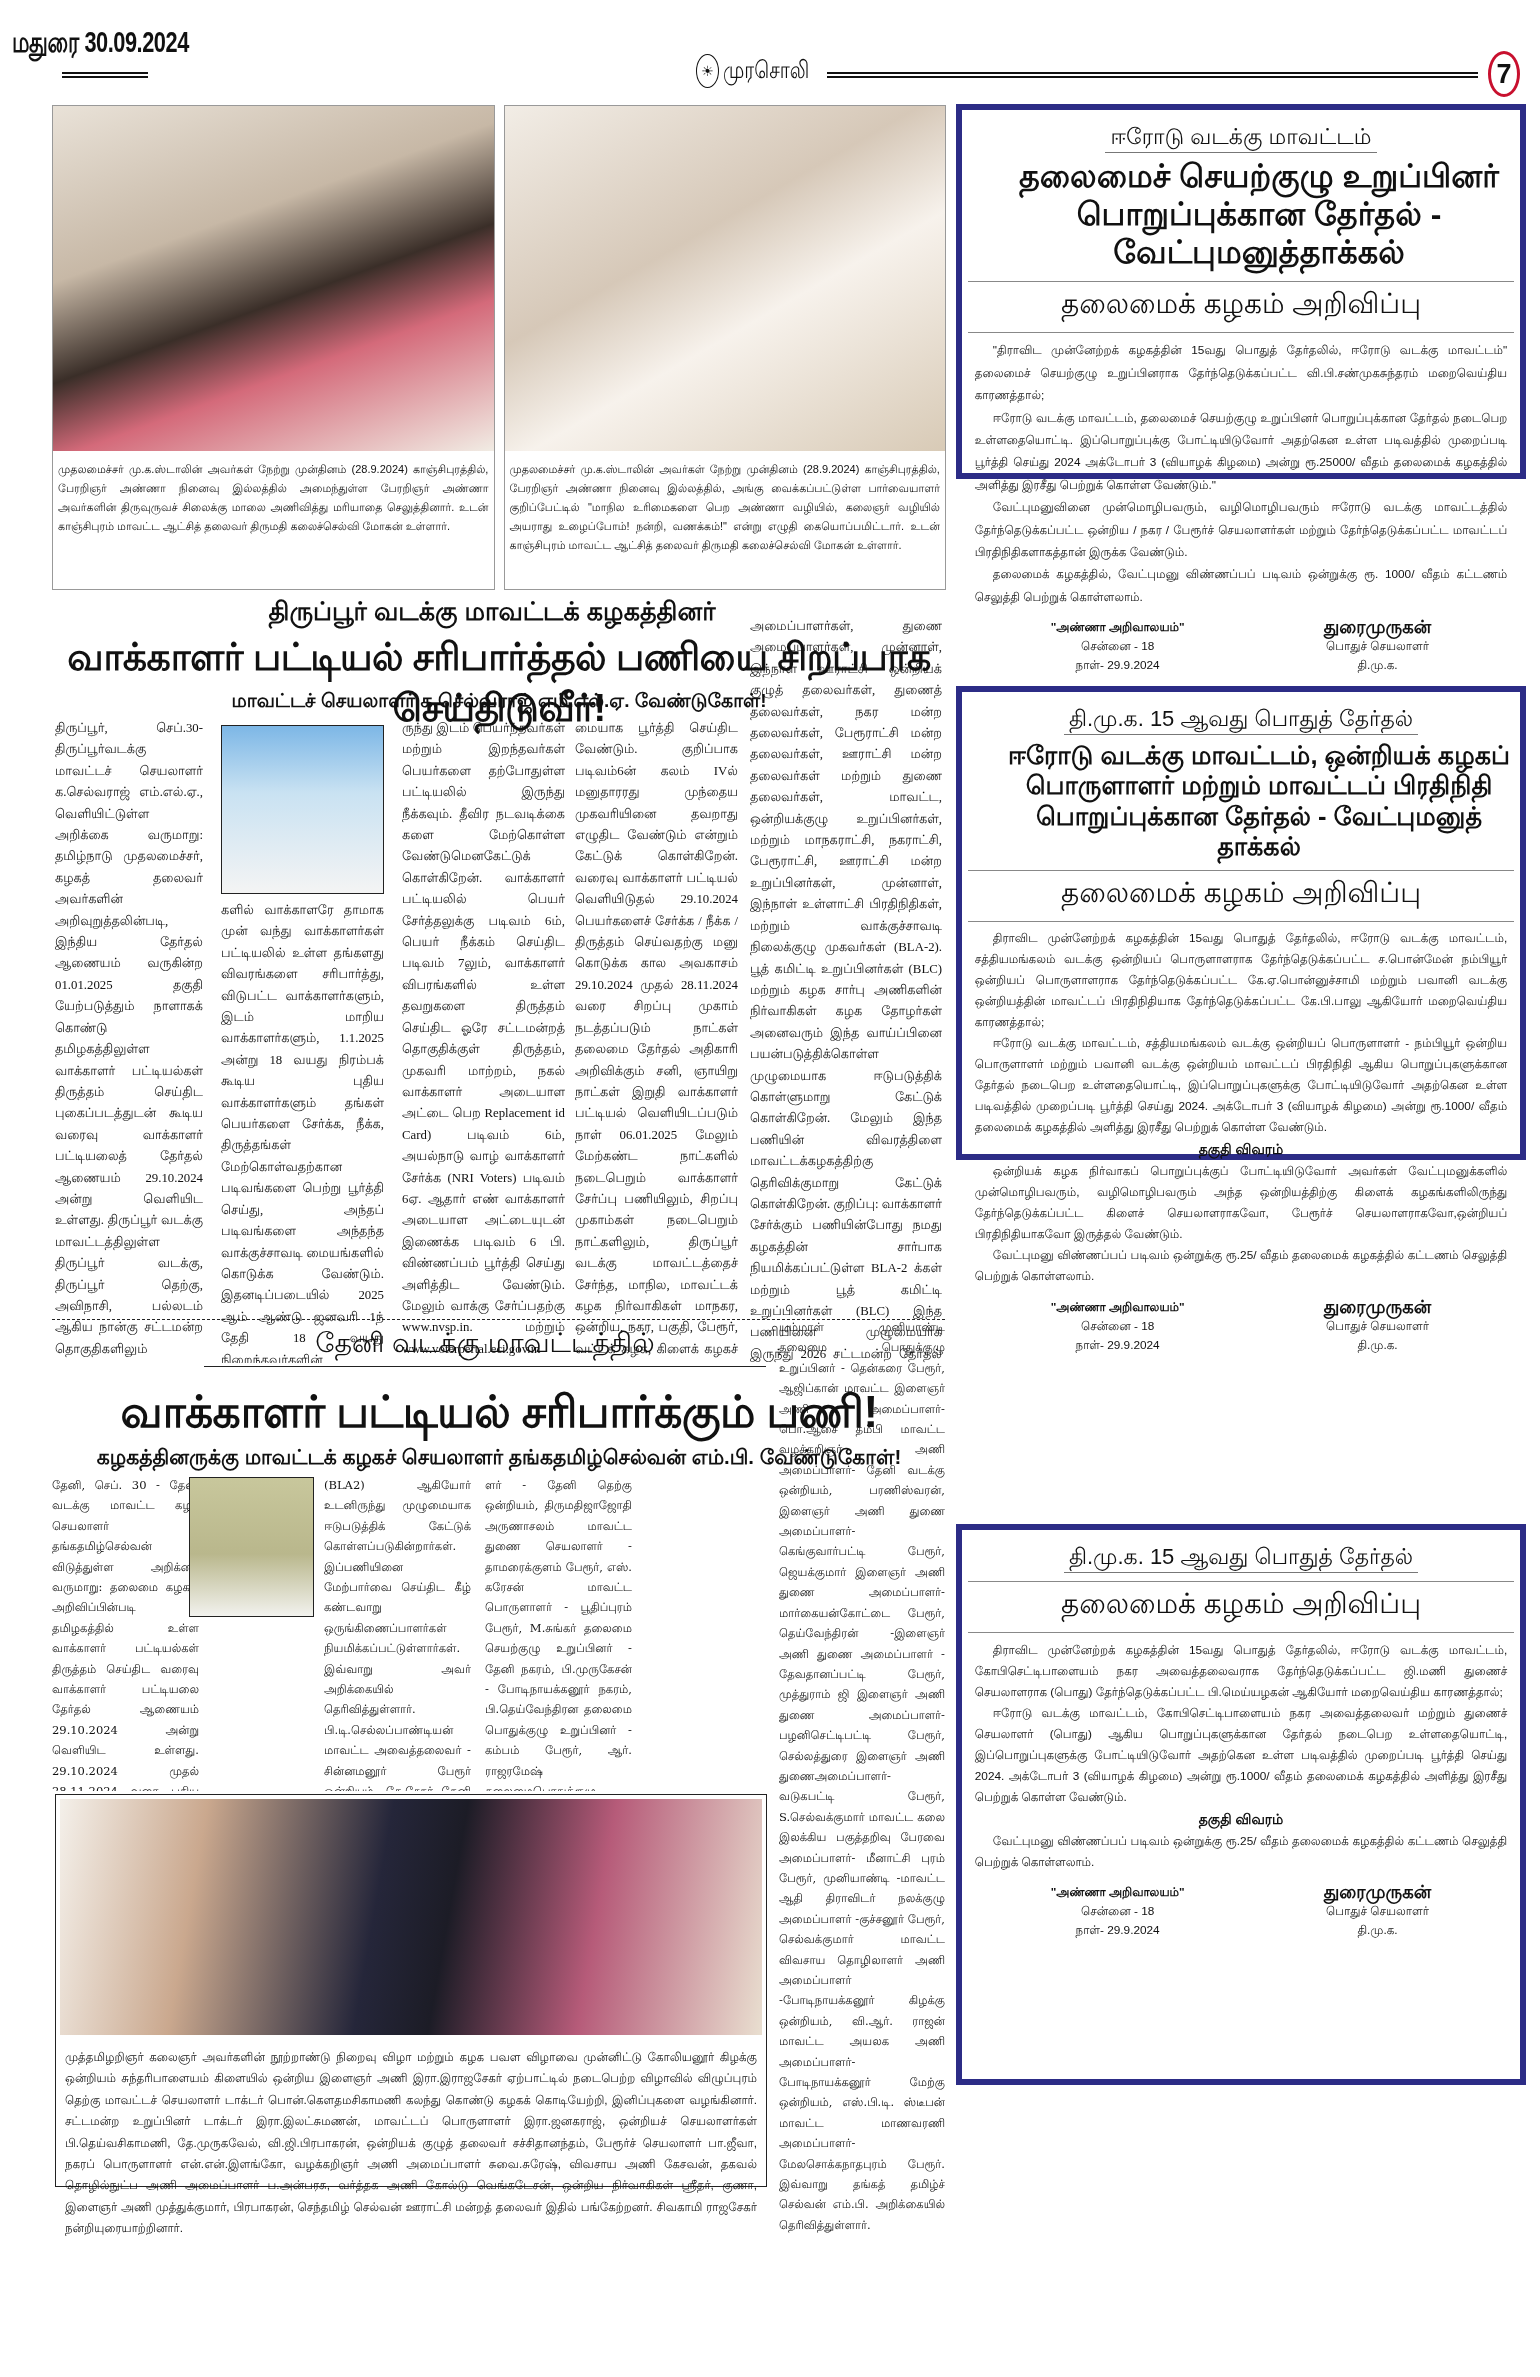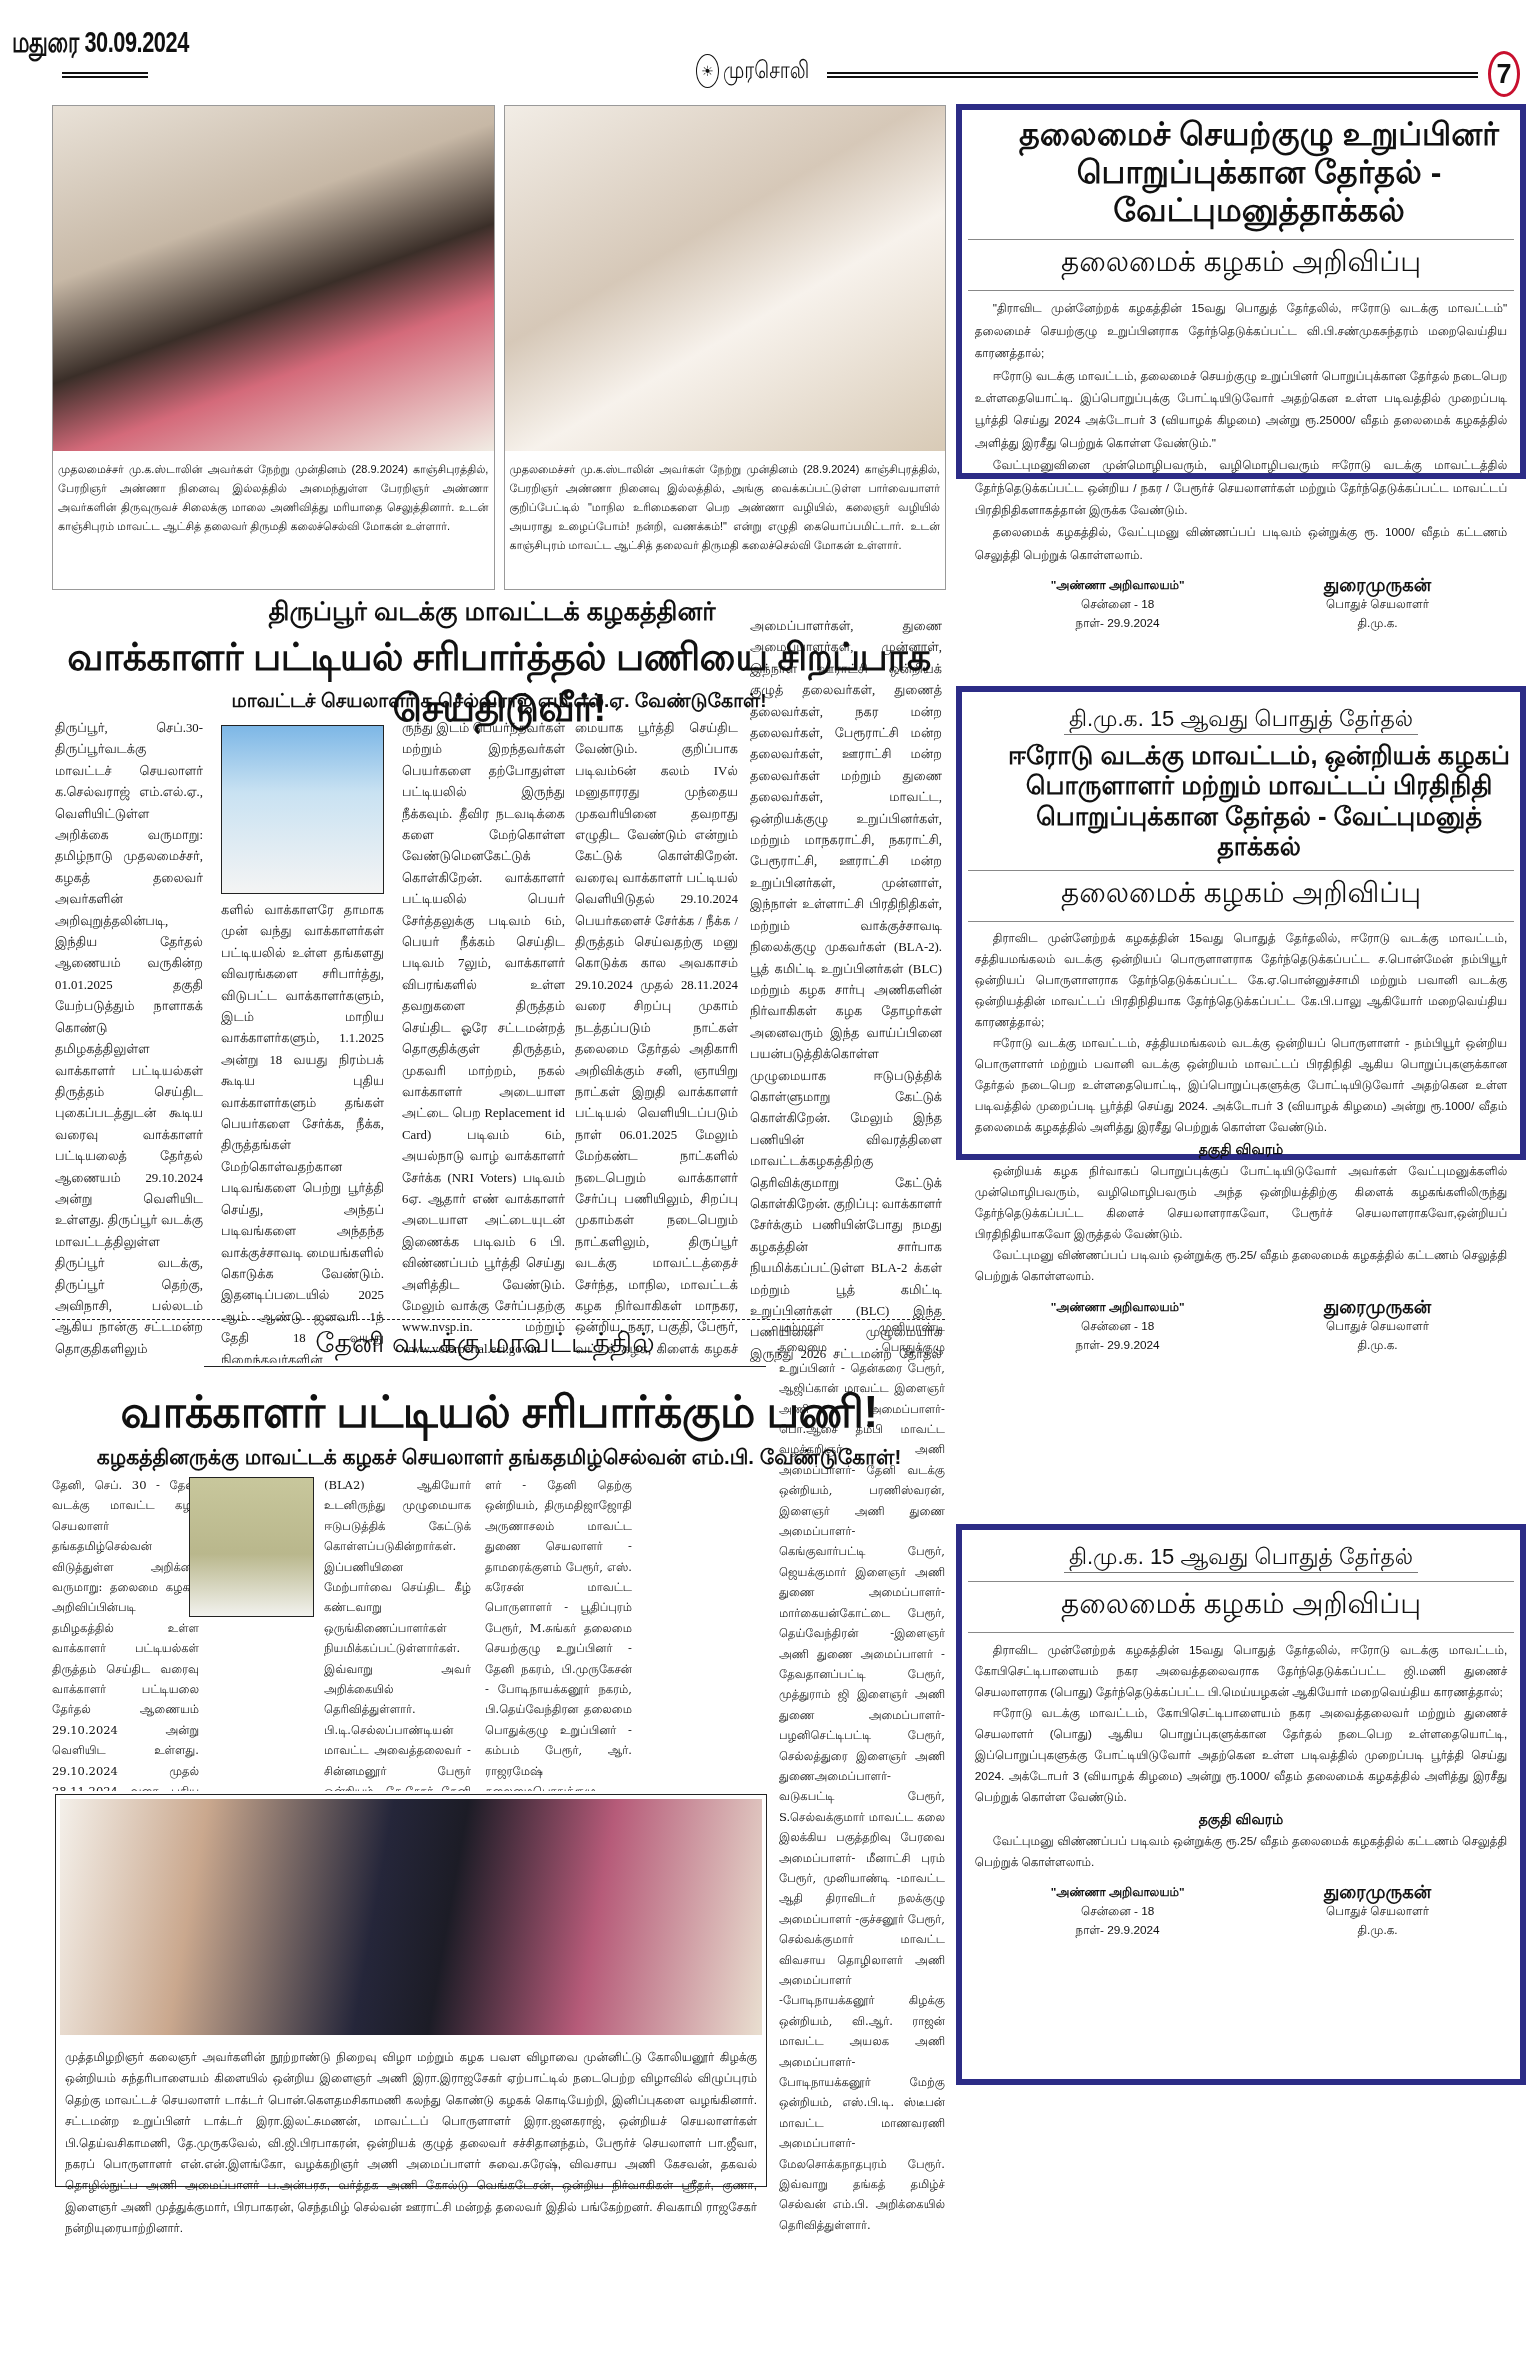--- a/index.html
+++ b/index.html
@@ -103,20 +103,21 @@
 <div class="col" style="left:324px;top:1475px;width:147px;height:316px;overflow:hidden;font-family:'DejaVu Serif',serif;font-size:11.5px;line-height:20.4px;">(BLA2) ஆகியோர் உடனிருந்து முழுமையாக ஈடுபடுத்திக் கேட்டுக் கொள்ளப்படுகின்றார்கள். இப்பணியினை மேற்பார்வை செய்திட கீழ் கண்டவாறு ஒருங்கிணைப்பாளர்கள் நியமிக்கப்பட்டுள்ளார்கள். இவ்வாறு அவர் அறிக்கையில் தெரிவித்துள்ளார். பி.டி.செல்லப்பாண்டியன் மாவட்ட அவைத்தலைவர் - சின்னமனூர் பேரூர் ஒன்றியம், கே.சேகர் தேனி தெற்கு ஒன்றியம், வருகுமர் வடக்கு ஒன்றியம், எம். இருக்கண்ணன் மாவட்ட துணை செயலாளர்</div>
 <div class="col" style="left:485px;top:1475px;width:147px;height:316px;overflow:hidden;font-family:'DejaVu Serif',serif;font-size:11.5px;line-height:20.4px;">ளர் - தேனி தெற்கு ஒன்றியம், திருமதிஜாஜோதி அருணாசலம் மாவட்ட துணை செயலாளர் - தாமரைக்குளம் பேரூர், எஸ். கரேசன் மாவட்ட பொருளாளர் - பூதிப்புரம் பேரூர், M.சுங்கர் தலைமை செயற்குழு உறுப்பினர் - தேனி நகரம், பி.முருகேசன் - போடிநாயக்கனூர் நகரம், பி.தெய்வேந்திரன தலைமை பொதுக்குழு உறுப்பினர் - கம்பம் பேரூர், ஆர். ராஜரமேஷ் தலைமைபொதுக்குழு உறுப்பினர் - பெரியகுளம் தெற்கு ஒன்றியம், எல்.கண்ணபாண்டி பெரியகுளம் நகரம், முனி</div>
 <div class="col" style="left:779px;top:1317px;width:166px;height:1022px;overflow:hidden;font-family:'DejaVu Serif',serif;font-size:11.5px;line-height:20.4px;">யம்மாள் முனியாண்டி தலைமை பொதுக்குழு உறுப்பினர் - தென்கரை பேரூர், ஆஜிப்கான் மாவட்ட இளைஞர் அணி அமைப்பாளர்- பொ.ஆசை தம்பி மாவட்ட வழக்கறிஞர் அணி அமைப்பாளர்- தேனி வடக்கு ஒன்றியம், பரணிஸ்வரன், இளைஞர் அணி துணை அமைப்பாளர்- கெங்குவார்பட்டி பேரூர், ஜெயக்குமார் இளைஞர் அணி துணை அமைப்பாளர்- மார்கையன்கோட்டை பேரூர், தெய்வேந்திரன் -இளைஞர் அணி துணை அமைப்பாளர் - தேவதானப்பட்டி பேரூர், முத்துராம் ஜி இளைஞர் அணி துணை அமைப்பாளர்- பழனிசெட்டிபட்டி பேரூர், செல்லத்துரை இளைஞர் அணி துணைஅமைப்பாளர்- வடுகபட்டி பேரூர், S.செல்வக்குமார் மாவட்ட கலை இலக்கிய பகுத்தறிவு பேரவை அமைப்பாளர்- மீனாட்சி புரம் பேரூர், முனியாண்டி -மாவட்ட ஆதி திராவிடர் நலக்குழு அமைப்பாளர் -குச்சனூர் பேரூர், செல்வக்குமார் மாவட்ட விவசாய தொழிலாளர் அணி அமைப்பாளர் -போடிநாயக்கனூர் கிழக்கு ஒன்றியம், வி.ஆர். ராஜன் மாவட்ட அயலக அணி அமைப்பாளர்- போடிநாயக்கனூர் மேற்கு ஒன்றியம், எஸ்.பி.டி. ஸ்டீபன் மாவட்ட மாணவரணி அமைப்பாளர்- மேலசொக்கநாதபுரம் பேரூர். இவ்வாறு தங்கத் தமிழ்ச் செல்வன் எம்.பி. அறிக்கையில் தெரிவித்துள்ளார்.</div>
 
 <div class="bottom-photo" style="left:55px;top:1794px;width:712px;height:393px;">
   <div class="img"></div>
   <div class="cap">முத்தமிழறிஞர் கலைஞர் அவர்களின் நூற்றாண்டு நிறைவு விழா மற்றும் கழக பவள விழாவை முன்னிட்டு கோலியனூர் கிழக்கு ஒன்றியம் சுந்தரிபாளையம் கிளையில் ஒன்றிய இளைஞர் அணி இரா.இராஜசேகர் ஏற்பாட்டில் நடைபெற்ற விழாவில் விழுப்புரம் தெற்கு மாவட்டச் செயலாளர் டாக்டர் பொன்.கௌதமசிகாமணி கலந்து கொண்டு கழகக் கொடியேற்றி, இனிப்புகளை வழங்கினார். சட்டமன்ற உறுப்பினர் டாக்டர் இரா.இலட்சுமணன், மாவட்டப் பொருளாளர் இரா.ஜனகராஜ், ஒன்றியச் செயலாளர்கள் பி.தெய்வசிகாமணி, தே.முருகவேல், வி.ஜி.பிரபாகரன், ஒன்றியக் குழுத் தலைவர் சச்சிதானந்தம், பேரூர்ச் செயலாளர் பா.ஜீவா, நகரப் பொருளாளர் என்.என்.இளங்கோ, வழக்கறிஞர் அணி அமைப்பாளர் சுவை.சுரேஷ், விவசாய அணி கேசவன், தகவல் தொழில்நுட்ப அணி அமைப்பாளர் ப.அன்பரசு, வர்த்தக அணி கோல்டு வெங்கடேசன், ஒன்றிய நிர்வாகிகள் ஸ்ரீதர், குணா, இளைஞர் அணி முத்துக்குமார், பிரபாகரன், செந்தமிழ் செல்வன் ஊராட்சி மன்றத் தலைவர் இதில் பங்கேற்றனர். சிவகாமி ராஜசேகர் நன்றியுரையாற்றினார்.</div>
 </div>
 
 <div class="ad" style="top:104px;height:375px;">
+  <div class="ad-kicker"><span>ஈரோடு வடக்கு மாவட்டம்</span></div>
   <div class="ad-title" style="font-size:32px;">தலைமைச் செயற்குழு உறுப்பினர் பொறுப்புக்கான தேர்தல் - வேட்புமனுத்தாக்கல்</div>
   <div class="ad-rule"></div>
   <div class="ad-notice">தலைமைக் கழகம் அறிவிப்பு</div>
   <div class="ad-rule"></div>
   <div class="ad-body">
     <p>"திராவிட முன்னேற்றக் கழகத்தின் 15வது பொதுத் தேர்தலில், ஈரோடு வடக்கு மாவட்டம்" தலைமைச் செயற்குழு உறுப்பினராக தேர்ந்தெடுக்கப்பட்ட வி.பி.சண்முகசுந்தரம் மறைவெய்திய காரணத்தால்;</p>
     <p>ஈரோடு வடக்கு மாவட்டம், தலைமைச் செயற்குழு உறுப்பினர் பொறுப்புக்கான தேர்தல் நடைபெற உள்ளதையொட்டி. இப்பொறுப்புக்கு போட்டியிடுவோர் அதற்கென உள்ள படிவத்தில் முறைப்படி பூர்த்தி செய்து 2024 அக்டோபர் 3 (வியாழக் கிழமை) அன்று ரூ.25000/ வீதம் தலைமைக் கழகத்தில் அளித்து இரசீது பெற்றுக் கொள்ள வேண்டும்."</p>
     <p>வேட்புமனுவினை முன்மொழிபவரும், வழிமொழிபவரும் ஈரோடு வடக்கு மாவட்டத்தில் தேர்ந்தெடுக்கப்பட்ட ஒன்றிய / நகர / பேரூர்ச் செயலாளர்கள் மற்றும் தேர்ந்தெடுக்கப்பட்ட மாவட்டப் பிரதிநிதிகளாகத்தான் இருக்க வேண்டும்.</p>
     <p>தலைமைக் கழகத்தில், வேட்புமனு விண்ணப்பப் படிவம் ஒன்றுக்கு ரூ. 1000/ வீதம் கட்டணம் செலுத்தி பெற்றுக் கொள்ளலாம்.</p>
   </div>

